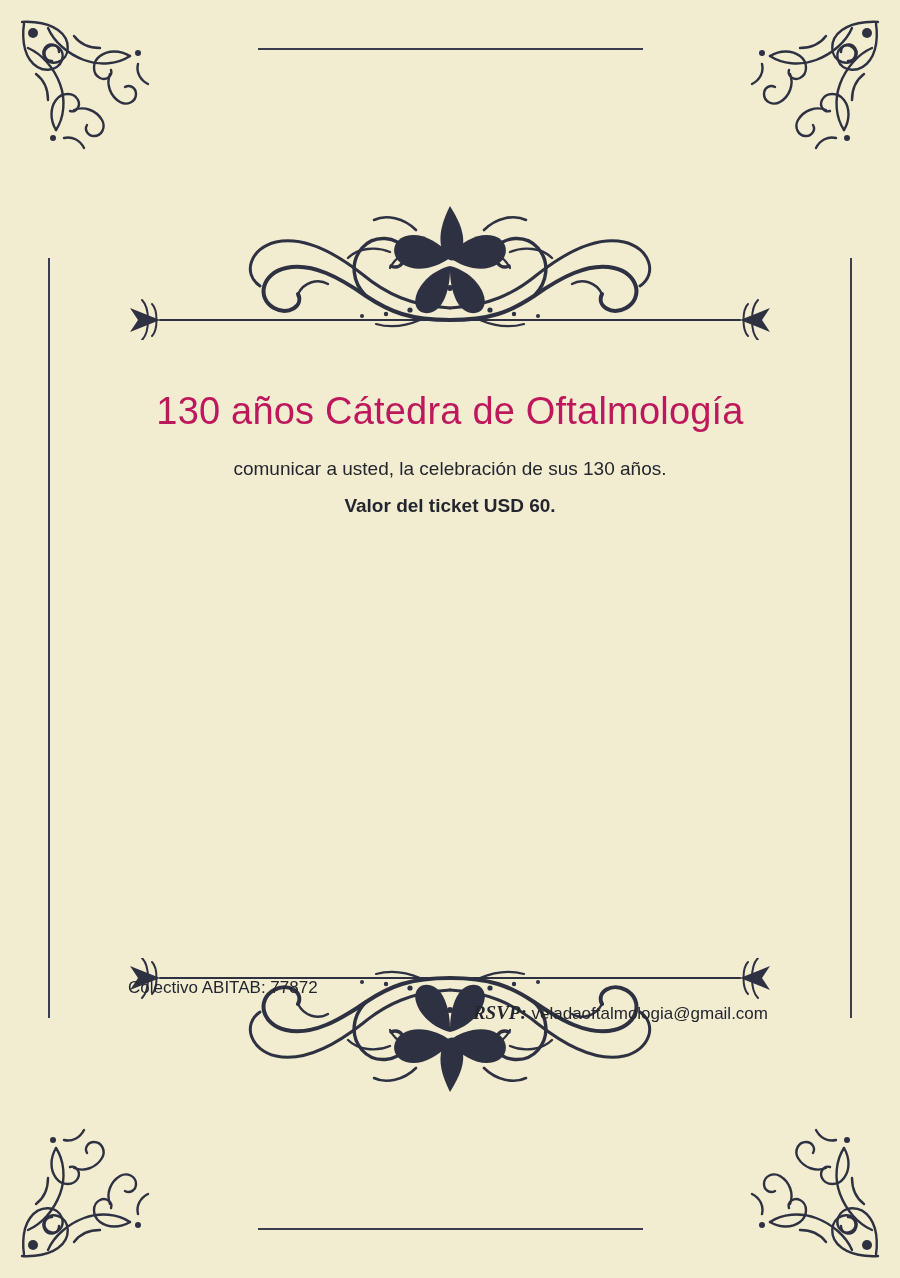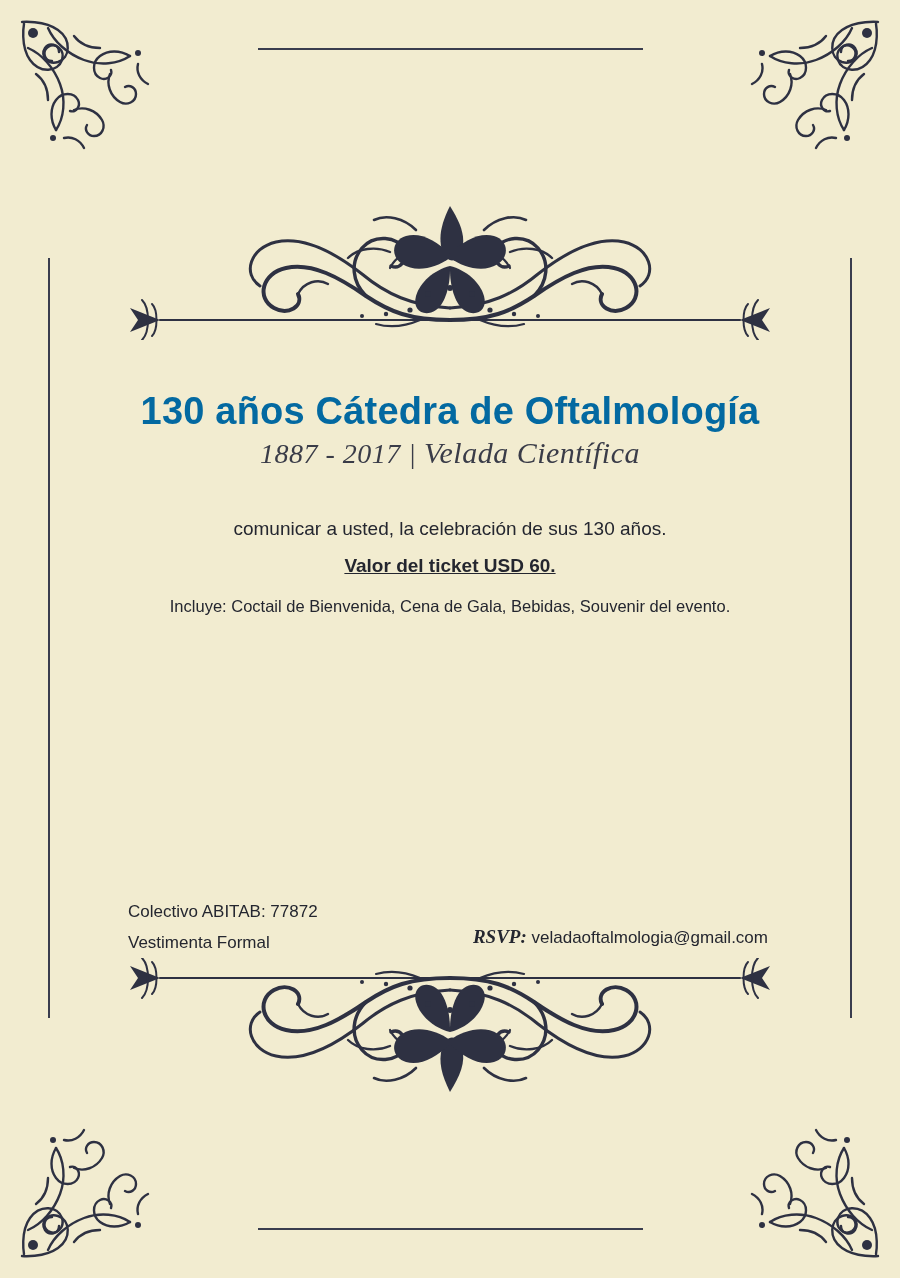--- a/index.html
+++ b/index.html
@@ -62,25 +62,25 @@
   .content {
     position: absolute;
     top: 390px;
     left: 90px;
     width: 720px;
     text-align: center;
     color: #24262f;
   }
   .title {
     font-size: 38px;
-    font-weight: bold;
+    font-weight: normal;
     letter-spacing: 0.2px;
-    margin: 0 0 2px 0;
+    margin: 0 0 16px 0;
     line-height: 1.15;
-    color: #0369a1;
+    color: #be185d;
   }
   .subtitle {
     font-family: "Liberation Serif", serif;
     font-style: italic;
     font-size: 28px;
     margin: 0 0 40px 0;
     color: #3a3c48;
     letter-spacing: 0.5px;
   }
   .subtitle .script {
@@ -92,34 +92,33 @@
     margin-bottom: 42px;
     color: #24262f;
   }
   .body-lines {
     font-size: 19px;
     line-height: 1.95;
     color: #24262f;
   }
   .body-lines .price {
     font-weight: bold;
-    text-decoration: underline;
   }
   .includes {
     font-size: 16.5px;
     margin-top: 6px;
     color: #24262f;
   }
 
   
   .footer {
     position: absolute;
     left: 128px;
     right: 128px;
-    top: 896px;
+    top: 972px;
     display: flex;
     justify-content: space-between;
     align-items: flex-start;
     color: #24262f;
   }
   .footer-left {
     font-size: 17px;
     line-height: 1.85;
     text-align: left;
   }
@@ -316,35 +315,30 @@
       <circle cx="424" cy="144" r="2.2" fill="currentColor" stroke="none"></circle>
       <circle cx="272" cy="146" r="2" fill="currentColor" stroke="none"></circle>
       <circle cx="448" cy="146" r="2" fill="currentColor" stroke="none"></circle>
     </svg>
   </div>
 
   <div class="content">
 
     <h1 class="title">130 años Cátedra de Oftalmología</h1>
 
-    <div class="subtitle">
-      <span>1887 - 2017 | </span><span class="script">Velada Científica</span>
-    </div>
 
 
     <div class="body-lines">
       <div>comunicar a usted, la celebración de sus 130 años.</div>
       <div class="price">Valor del ticket USD 60.</div>
-      <div class="includes">Incluye: Coctail de Bienvenida, Cena de Gala, Bebidas, Souvenir del evento.</div>
     </div>
   </div>
 
   <div class="footer">
     <div class="footer-left">
       <div>Colectivo ABITAB: 77872</div>
-      <div>Vestimenta Formal</div>
     </div>
     <div class="footer-right">
       <span class="rsvp-label">RSVP:</span><span> veladaoftalmologia@gmail.com</span>
     </div>
   </div>
 
 </div>
 
 </body></html>

